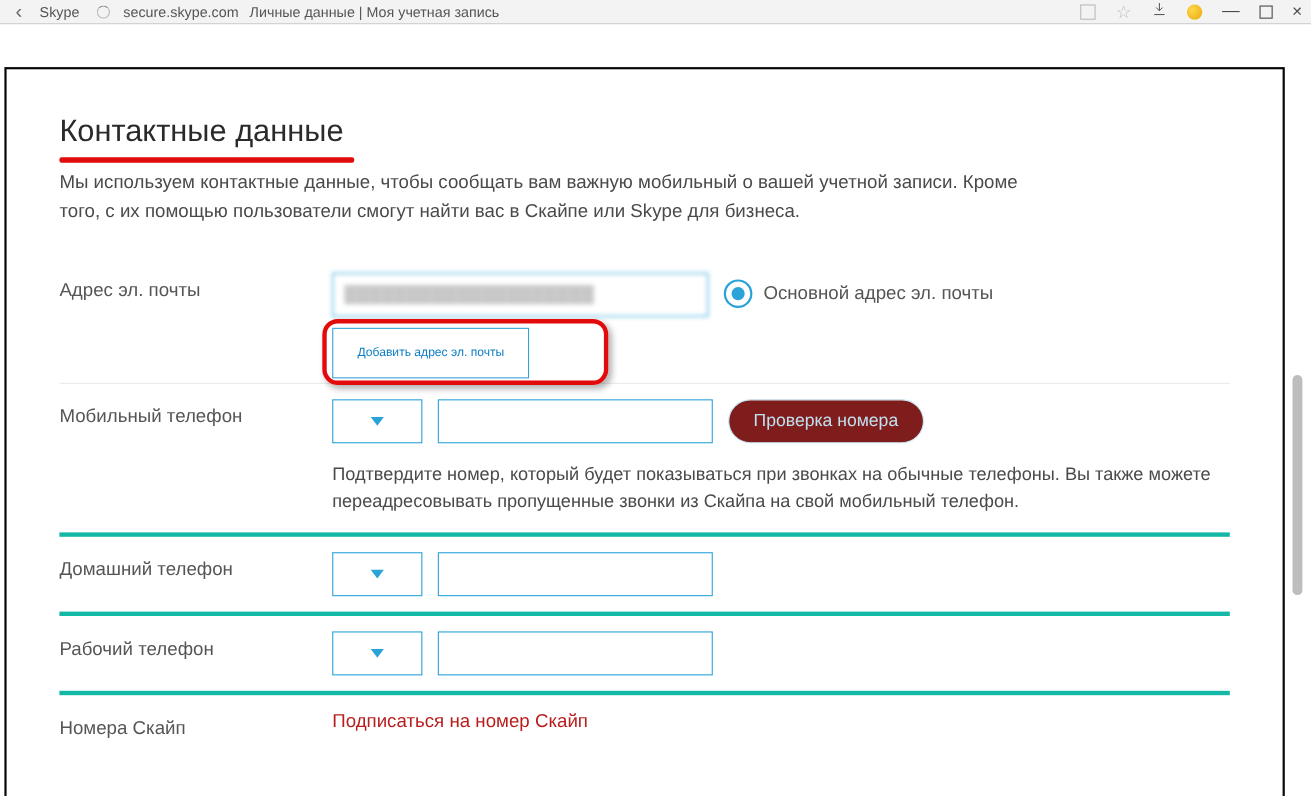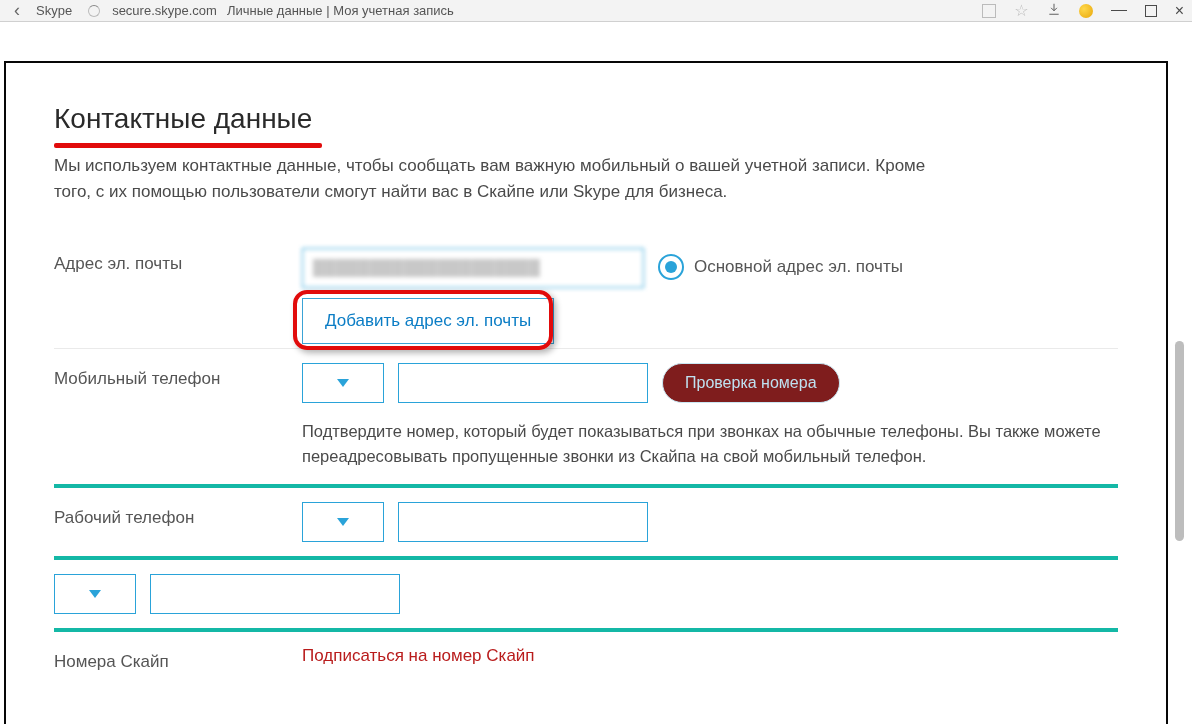--- a/index.html
+++ b/index.html
@@ -186,21 +186,21 @@
   .add-email-wrap {
     position:relative;
     padding: 10px 0 4px 248px;
   }
   .add-email-btn {
     height:46px;
     padding: 0 22px;
     border:1px solid #3aa3d6;
     background:#fff;
     color:#0b7dc5;
-    font-size:17px;
+    font-size:11px;
   }
   .red-callout {
     position:absolute;
     left:239px; top:2px;
     width:260px; height:60px;
     border:4px solid #e10b0b;
     border-radius:14px;
     box-shadow: 3px 3px 6px rgba(0,0,0,0.3);
     pointer-events:none;
   }
@@ -279,31 +279,32 @@
             <span class="caret-down"></span>
           </div>
           <input class="tx phone" style="">
           <button class="btn-ghost">Проверка номера</button>
           <div class="helper">Подтвердите номер, который будет показываться при звонках на обычные телефоны. Вы также можете переадресовывать пропущенные звонки из Скайпа на свой мобильный телефон.</div>
         </div>
       </div>
 
       
       <div class="row">
-        <div class="label-col">Рабочий телефон</div>
+        <div class="label-col">Домашний телефон</div>
         <div class="field-col">
           <div class="tx cc-sel">
             <span class="caret-down"></span>
           </div>
           <input class="tx phone" style="">
         </div>
       </div>
 
       
       <div class="row">
+        <div class="label-col">Рабочий телефон</div>
         <div class="field-col">
           <div class="tx cc-sel">
             <span class="caret-down"></span>
           </div>
           <input class="tx phone" style="">
         </div>
       </div>
 
       
       <div class="row noborder">

